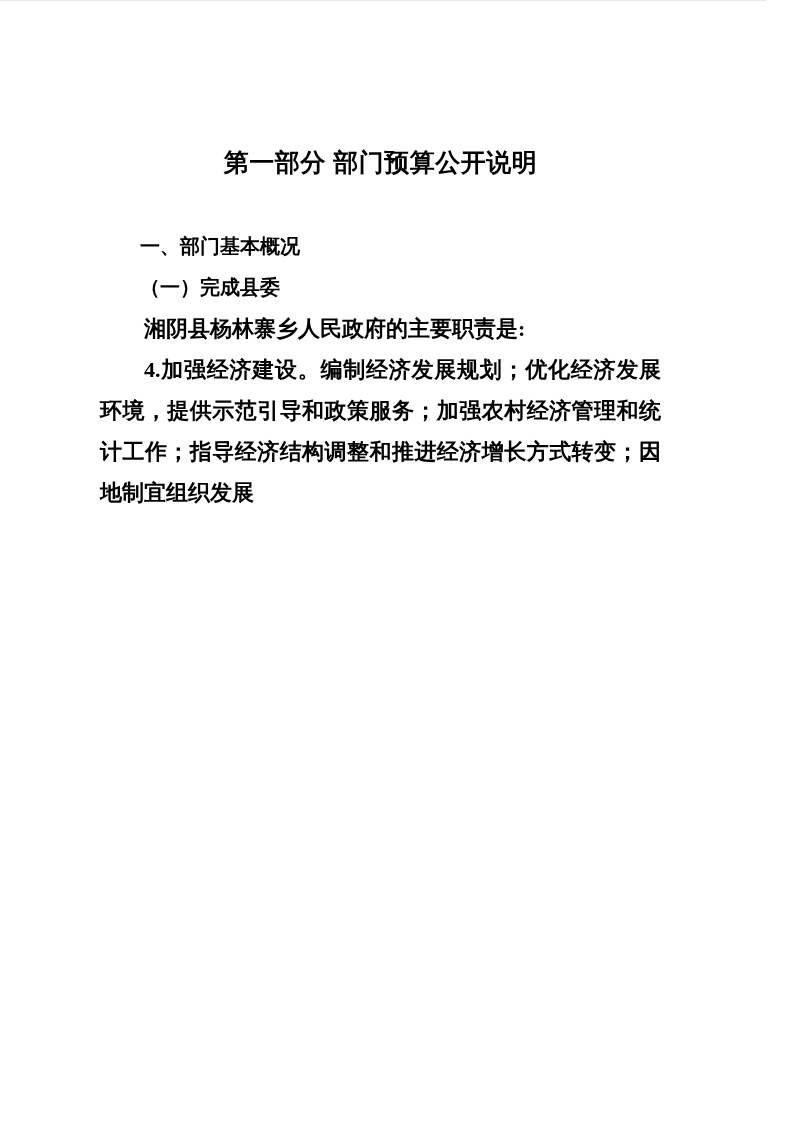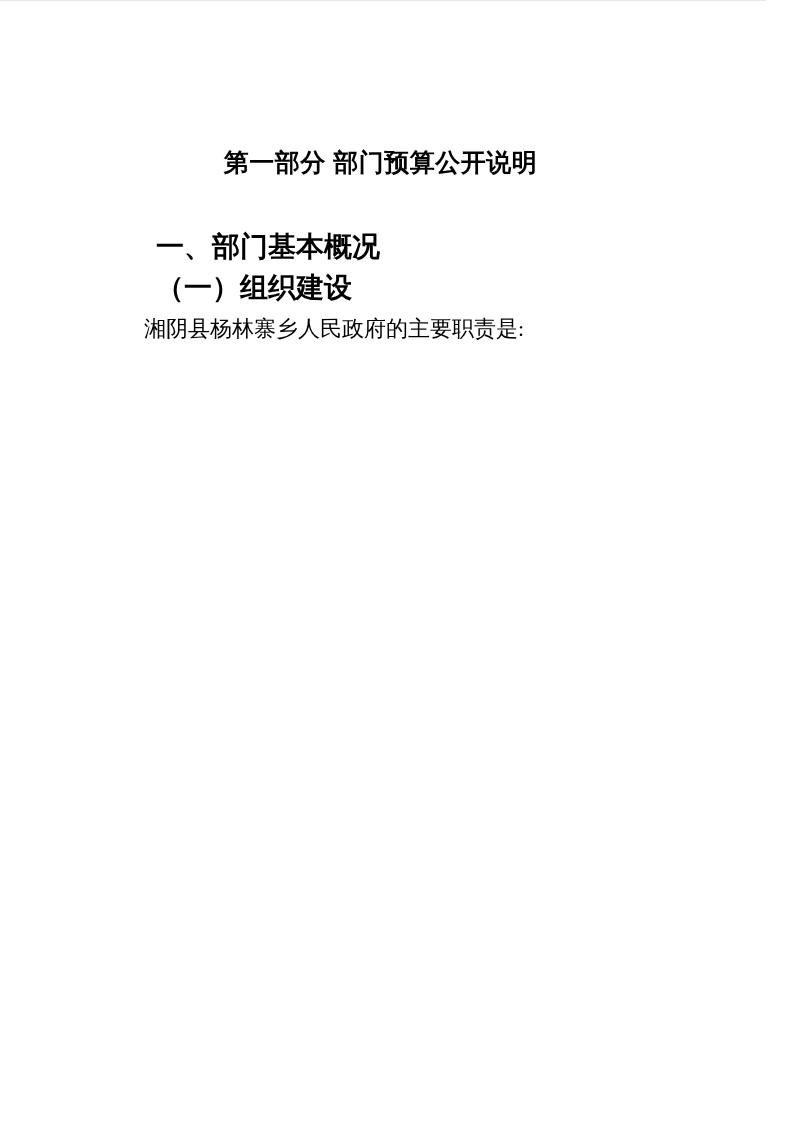--- a/index.html
+++ b/index.html
@@ -28,49 +28,51 @@
     line-height: 44px;
     text-align: center;
     letter-spacing: 0.5px;
     white-space: nowrap;
   }
   .heading-1,
   .heading-2 {
     margin: 0;
     font-family: "Liberation Sans", "DejaVu Sans", sans-serif;
     font-weight: 700;
-    font-size: 28px;
+    font-size: 20px;
     line-height: 41px;
     text-indent: 2em;
   }
   .body-para {
     margin: 0;
     font-family: "Liberation Serif", "DejaVu Serif", serif;
     font-size: 22px;
     line-height: 41px;
     text-indent: 2em;
     text-align: justify;
     text-justify: inter-character;
+    font-weight: bold;
   }
   .body-para.no-justify {
     text-align: left;
   }
 </style>
 </head>
 <body>
 
 <div class="page">
   <div class="content">
 
     <h1 class="doc-title">第一部分 部门预算公开说明</h1>
 
     <h2 class="heading-1">一、部门基本概况</h2>
 
-    <h3 class="heading-2">（一）组织建设</h3>
+    <h3 class="heading-2">（一）完成县委</h3>
 
     <p class="body-para no-justify">湘阴县杨林寨乡人民政府的主要职责是:</p>
 
 
 
 
+    <p class="body-para">4.加强经济建设。编制经济发展规划；优化经济发展环境，提供示范引导和政策服务；加强农村经济管理和统计工作；指导经济结构调整和推进经济增长方式转变；因地制宜组织发展</p>
 
   </div>
 </div>
 
 </body></html>

